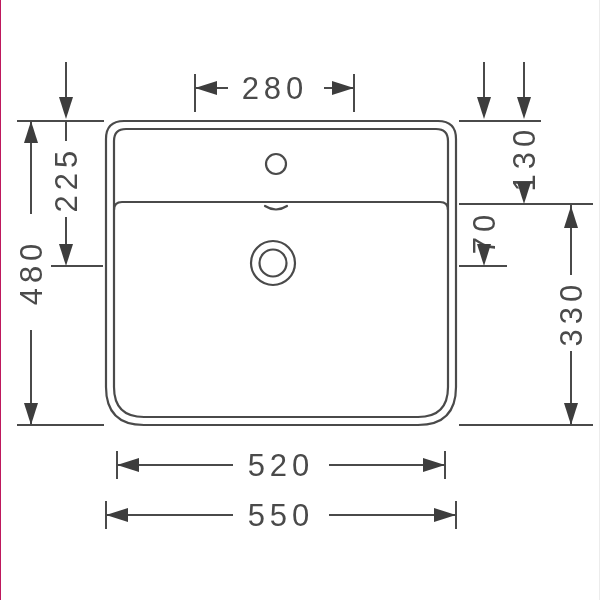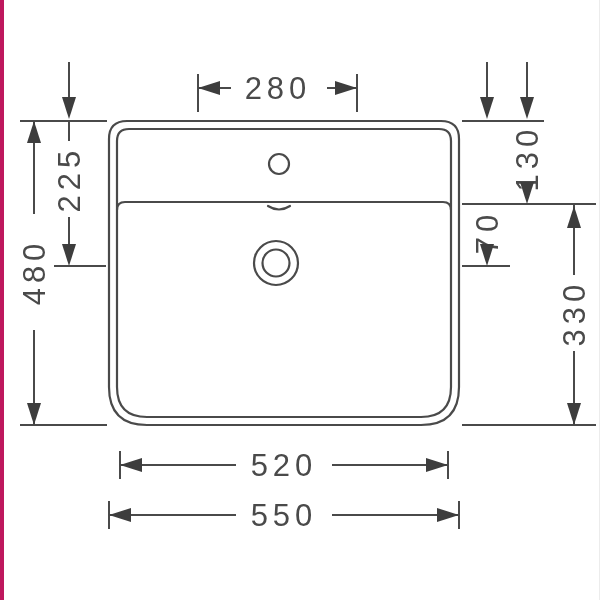--- a/index.html
+++ b/index.html
@@ -9,21 +9,21 @@
     width: 600px;
     height: 600px;
     overflow: hidden;
   }
   .stage {
     position: relative;
     width: 600px;
     height: 600px;
     background: #ffffff;
     box-sizing: border-box;
-    border-left: 4px solid #be185d;
+    border-left: 1px solid #be185d;
     border-right: 1px solid #ececec;
   }
   svg { display: block; }
   .outline {
     fill: #ffffff;
     stroke: #4a4a4a;
     stroke-width: 2.2;
     stroke-linejoin: round;
     stroke-linecap: round;
   }

